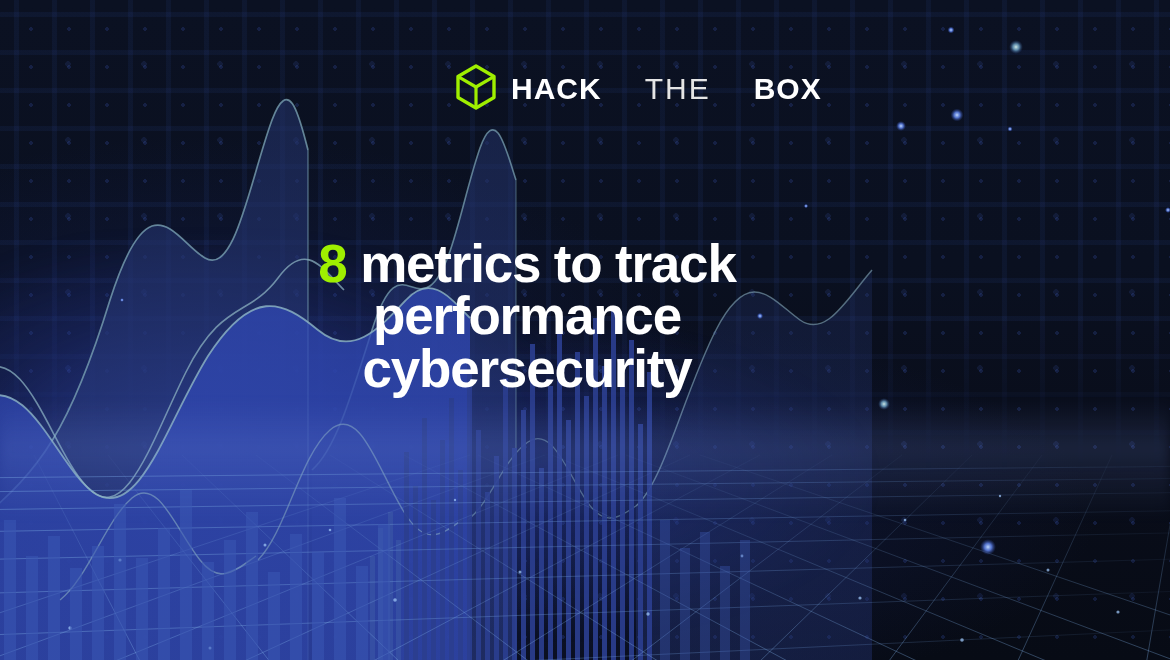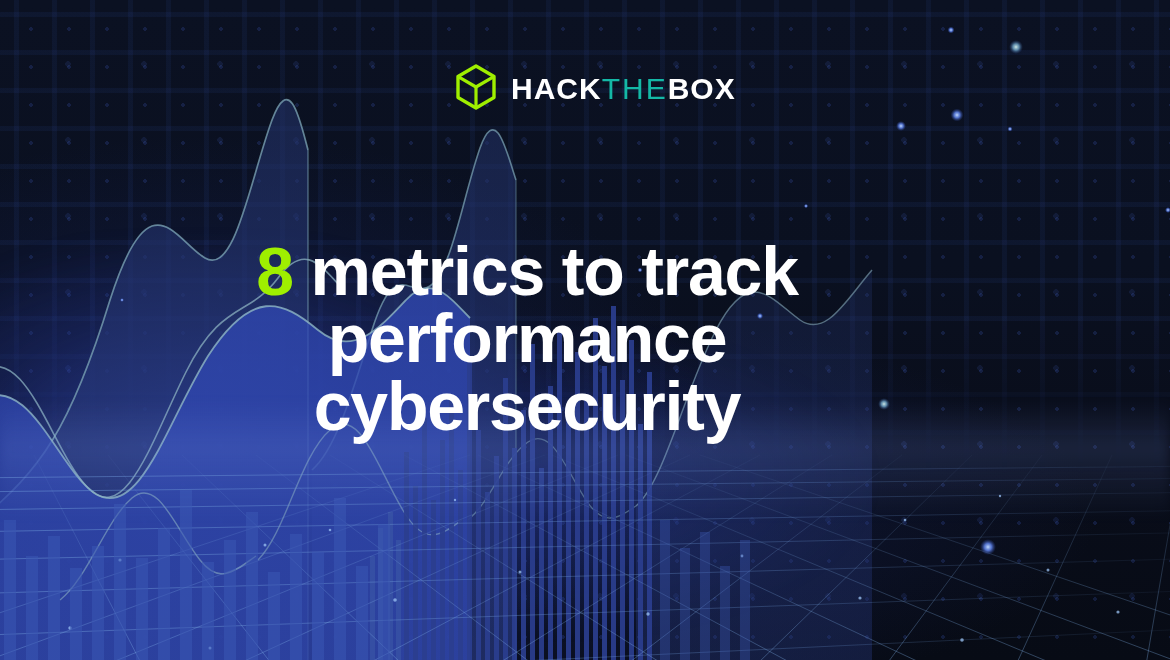--- a/index.html
+++ b/index.html
@@ -64,30 +64,30 @@
 
   
   .logo {
     position:absolute; left:455px; top:64px;
     display:flex; align-items:center; gap:14px;
     z-index:30;
   }
   .logo-text {
     font-size:30px; letter-spacing:0.5px;
     line-height:1; white-space:nowrap;
-    display:flex; align-items:baseline;
+    display:flex; align-items:baseline;gap:43px;
   }
   .lt-bold { color:#ffffff; font-weight:bold; letter-spacing:1px; }
-  .lt-thin { color:#14b8a6; font-weight:300; letter-spacing:2px; }
+  .lt-thin { color:#e5e5e5; font-weight:300; letter-spacing:2px; }
 
   
   .headline {
     position:absolute; left:0; top:238px; width:1054px;
     text-align:center; z-index:25;
-    font-weight:bold; font-size:68px; line-height:0.99;
+    font-weight:bold; font-size:53px; line-height:0.99;
     color:#ffffff; letter-spacing:-1.2px;
   }
   .headline .ln { display:block; white-space:nowrap; }
   .accent { color:#9fef00; }
 </style>
 </head>
 <body>
 
 <div class="banner">
 

